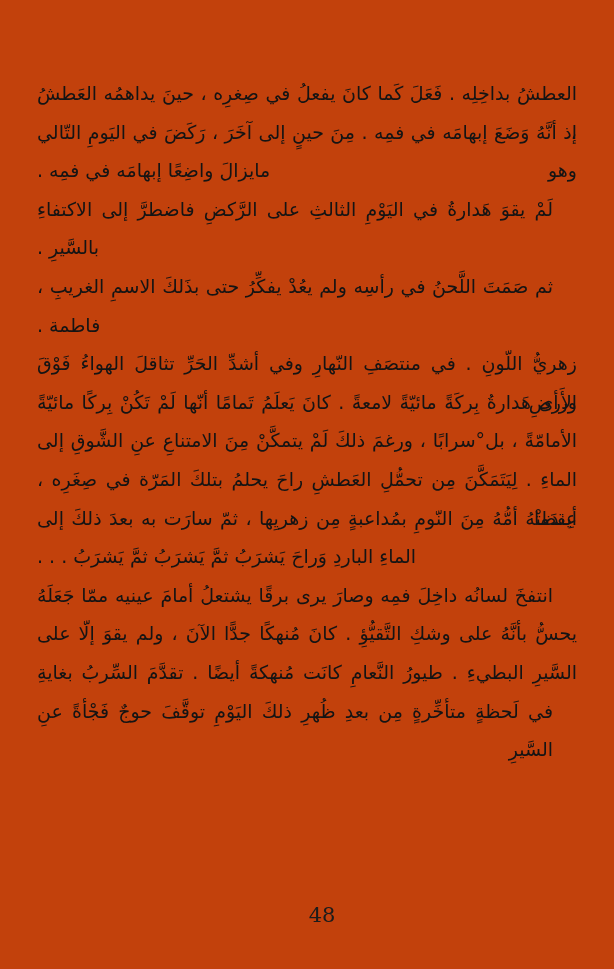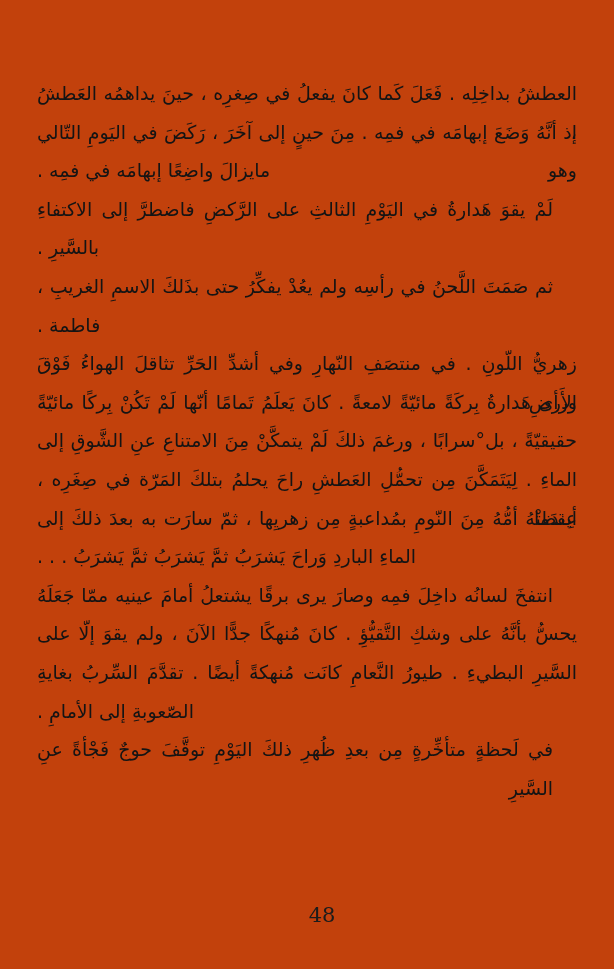--- a/index.html
+++ b/index.html
@@ -66,25 +66,24 @@
   <div class="text-block" dir="rtl">
     <div class="line just">العطشُ بداخِلِه . فَعَلَ كَما كانَ يفعلُ في صِغرِه ، حينَ يداهمُه العَطشُ ،</div>
     <div class="line just">إذ أنَّهُ وَضَعَ إبهامَه في فمِه . مِنَ حينٍ إلى آخَرَ ، رَكَضَ في اليَومِ التّالي وهو</div>
     <div class="line">مايزالَ واضِعًا إبهامَه في فمِه .</div>
     <div class="line just indent">لَمْ يقوَ هَدارةُ في اليَوْمِ الثالثِ على الرَّكضِ فاضطرَّ إلى الاكتفاءِ</div>
     <div class="line">بالسَّيرِ .</div>
     <div class="line just indent">ثم صَمَتَ اللَّحنُ في رأسِه ولم يعُدْ يفكِّرُ حتى بذَلكَ الاسمِ الغريبِ ،</div>
     <div class="line">فاطمة .</div>
     <div class="line just">زهريُّ اللّونِ . في منتصَفِ النّهارِ وفي أشدِّ الحَرِّ تثاقلَ الهواءُ فَوْقَ الأَرضِ</div>
     <div class="line just">ورأى هَدارةُ بِركَةً مائيّةً لامعةً . كانَ يَعلَمُ تَمامًا أنّها لَمْ تَكُنْ بِركًا مائيّةً</div>
-    <div class="line just">حقيقيّةً ، بل°سرابًا ، ورغمَ ذلكَ لَمْ يتمكَّنْ مِنَ الامتناعِ عنِ الشَّوقِ إلى</div>
+    <div class="line just">الأمامّةً ، بل°سرابًا ، ورغمَ ذلكَ لَمْ يتمكَّنْ مِنَ الامتناعِ عنِ الشَّوقِ إلى</div>
     <div class="line just">الماءِ . لِيَتَمَكَّنَ مِن تحمُّلِ العَطشِ راحَ يحلمُ بتلكَ المَرّة في صِغَرِه ، عِندَما</div>
     <div class="line just">أيقظتْهُ أمُّهُ مِنَ النّومِ بمُداعبةٍ مِن زهريِها ، ثمّ سارَت به بعدَ ذلكَ إلى</div>
     <div class="line">الماءِ الباردِ وَراحَ يَشرَبُ ثمَّ يَشرَبُ ثمَّ يَشرَبُ . . .</div>
     <div class="line just indent">انتفخَ لسانُه داخِلَ فمِه وصارَ يرى برقًا يشتعلُ أمامَ عينيه ممّا جَعَلَهُ</div>
     <div class="line just">يحسُّ بأنَّهُ على وشكِ التَّقيُّؤِ . كانَ مُنهكًا جدًّا الآنَ ، ولم يقوَ إلّا على</div>
     <div class="line just">السَّيرِ البطيءِ . طيورُ النَّعامِ كانَت مُنهكةً أيضًا . تقدَّمَ السِّربُ بغايةِ</div>
-    <div class="line">الصّعوبةِ إلى الأمامِ .</div>
     <div class="line just indent">في لَحظةٍ متأخِّرةٍ مِن بعدِ ظُهرِ ذلكَ اليَوْمِ توقَّفَ حوجٌ فَجْأةً عنِ السَّيرِ</div>
   </div>
 
   <div class="page-number">48</div>
 </div>
 
 </body></html>

